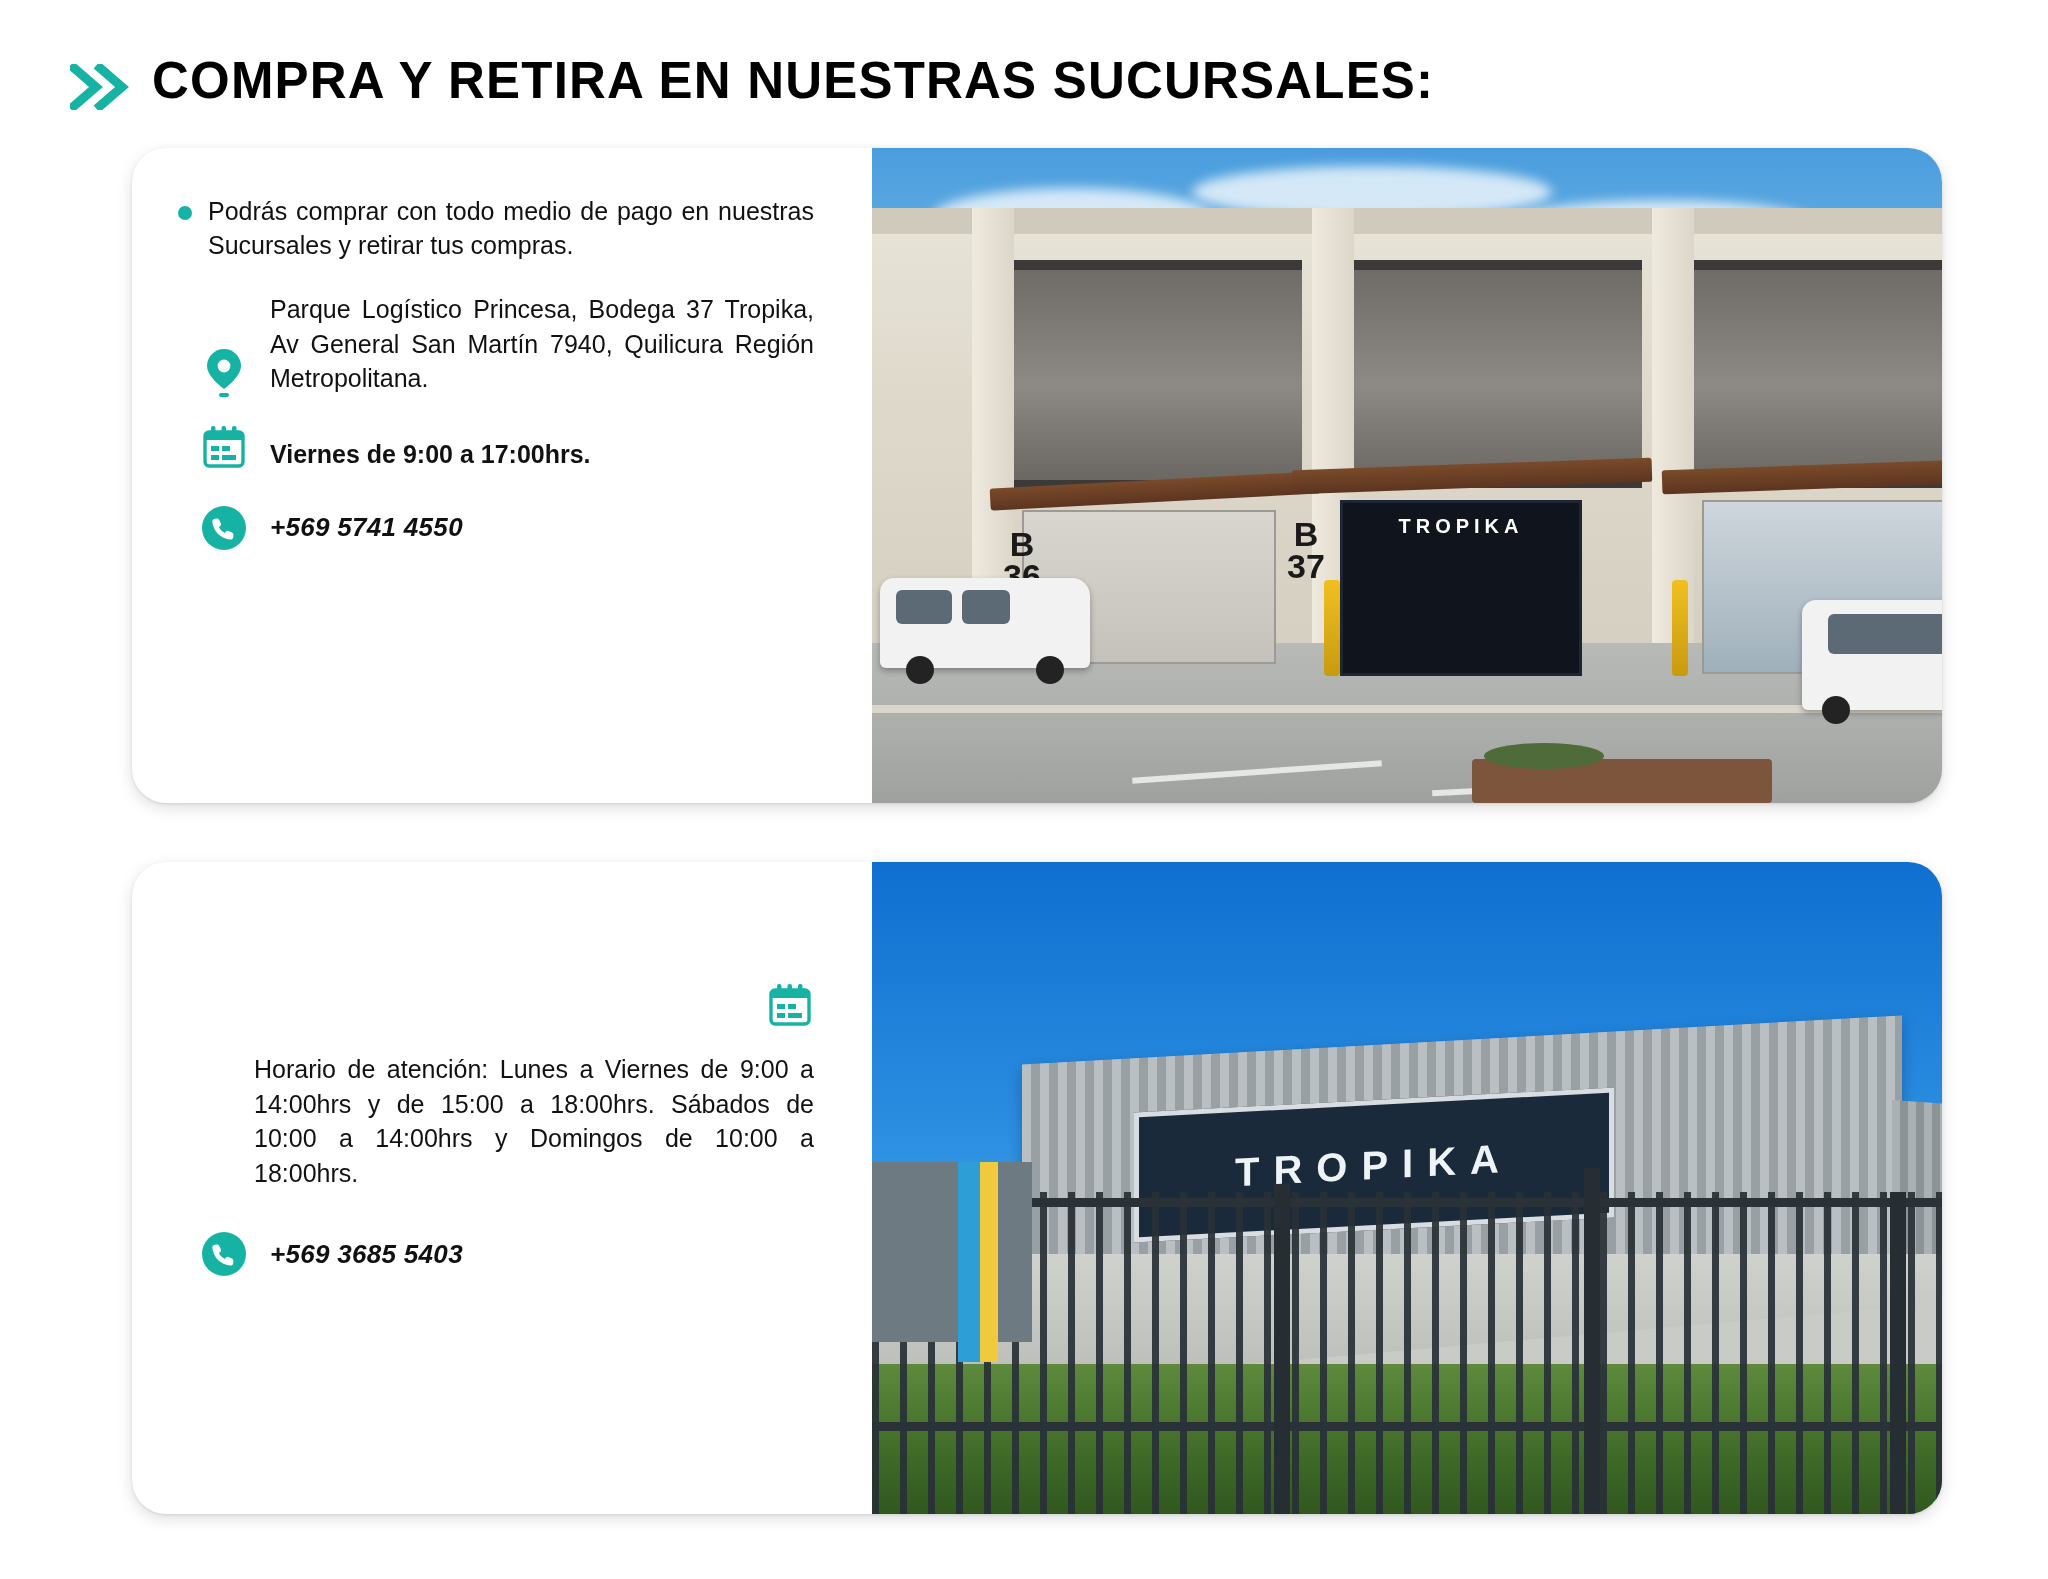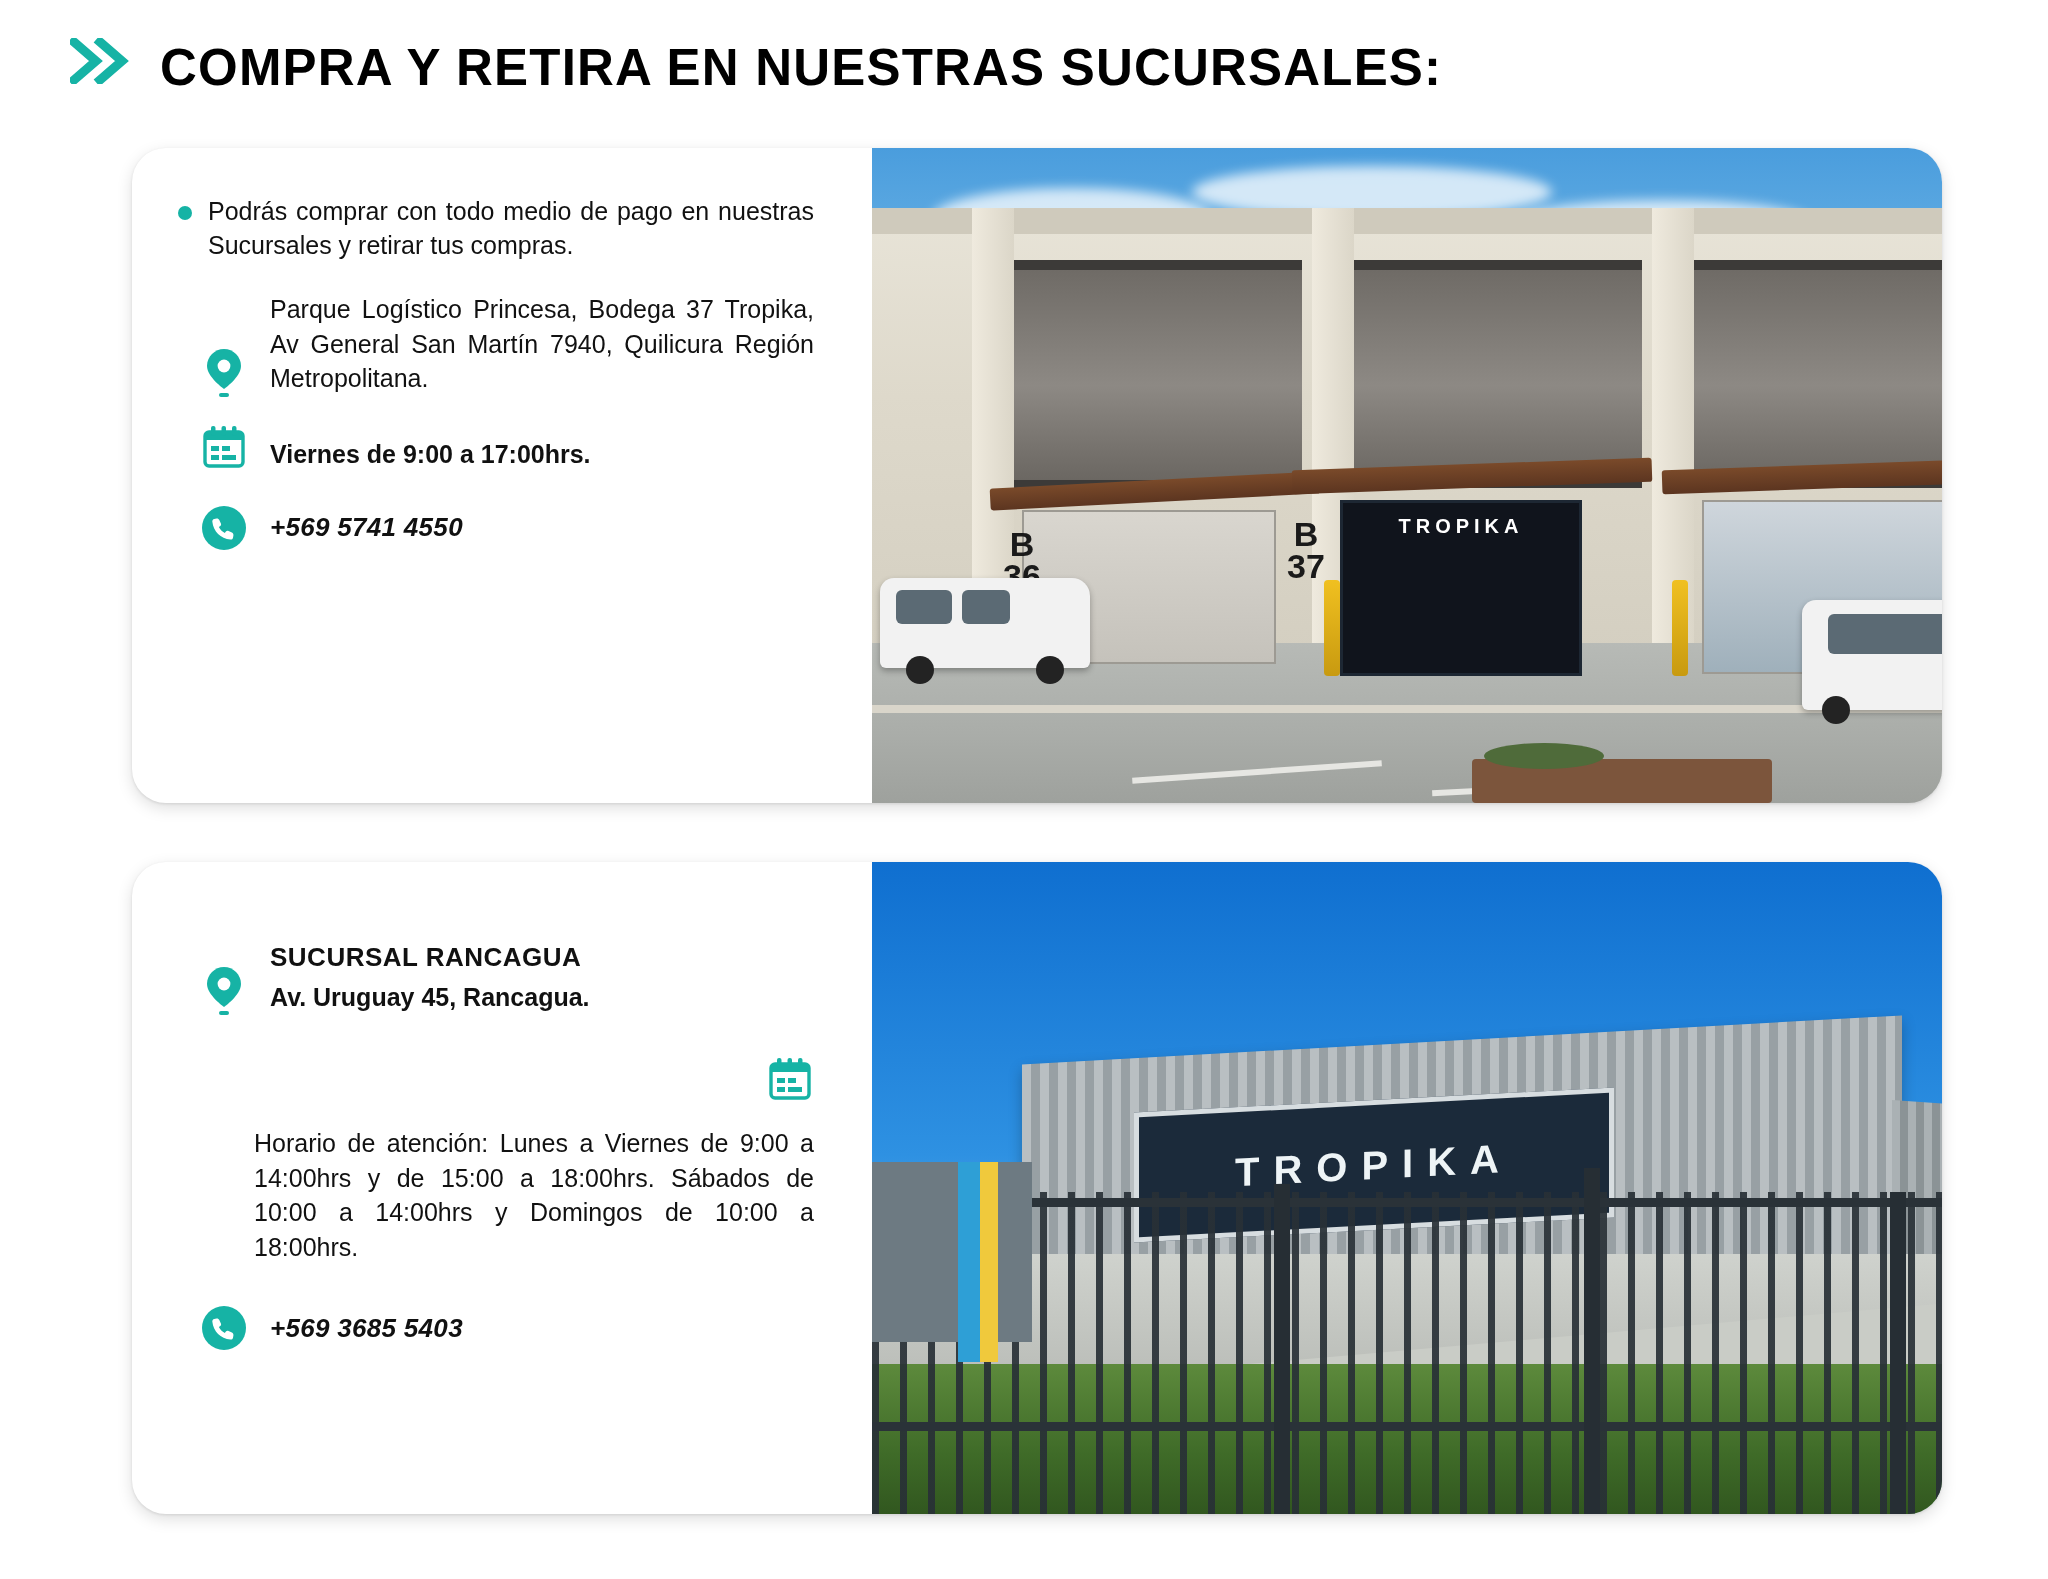--- a/index.html
+++ b/index.html
@@ -19,22 +19,22 @@
     position: relative;
     width: 2048px;
     height: 1579px;
     box-sizing: border-box;
     padding: 0;
   }
 
   
   .header {
     display: flex;
-    align-items: flex-start;
-    gap: 26px;
+    align-items: flex-end;
+    gap: 18px;
     padding: 38px 0 0 70px;
     height: 110px;
     box-sizing: border-box;
   }
   .chevrons {
     display: flex;
     align-items: center;
     line-height: 1;
   }
   .chevrons svg { display: block; }
@@ -440,33 +440,20 @@
         <div style="position:absolute;left:600px;bottom:0;width:300px;height:44px;background:#7c553c;border-radius:4px;"></div>
         <div style="position:absolute;left:612px;bottom:34px;width:120px;height:26px;background:#4f6b3a;border-radius:50%;"></div>
       </div>
     </div>
   </div>
 
   <div class="card" id="card-2">
 
     <div class="card-text" style="padding-top:78px;">
 
-      <div class="info-row">
-        <span class="info-icon">
-          <svg width="38" height="50" viewBox="0 0 38 50">
-            <path d="M19 1 C9.6 1 2 8.6 2 18 C2 29 19 41 19 41 C19 41 36 29 36 18 C36 8.6 28.4 1 19 1 Z" fill="#16b3a5"></path>
-            <circle cx="19" cy="18" r="6.4" fill="#ffffff"></circle>
-            <rect x="14" y="45" width="10" height="4" rx="2" fill="#16b3a5"></rect>
-          </svg>
-        </span>
-        <div class="info-body">
-          <div class="branch-title">SUCURSAL RANCAGUA</div>
-          <div class="branch-addr">Av. Uruguay 45, Rancagua.</div>
-        </div>
-      </div>
 
       <div class="info-row" style="margin-top:40px;flex-direction:column;">
         <span class="info-icon">
           <svg width="44" height="46" viewBox="0 0 44 46">
             <rect x="3" y="8" width="38" height="34" rx="4" fill="none" stroke="#16b3a5" stroke-width="3.4"></rect>
             <rect x="3" y="8" width="38" height="8" fill="#16b3a5"></rect>
             <rect x="9" y="2" width="4.5" height="10" rx="2" fill="#16b3a5"></rect>
             <rect x="19.5" y="2" width="4.5" height="10" rx="2" fill="#16b3a5"></rect>
             <rect x="30" y="2" width="4.5" height="10" rx="2" fill="#16b3a5"></rect>
             <rect x="9" y="22" width="8" height="5" fill="#16b3a5"></rect>

